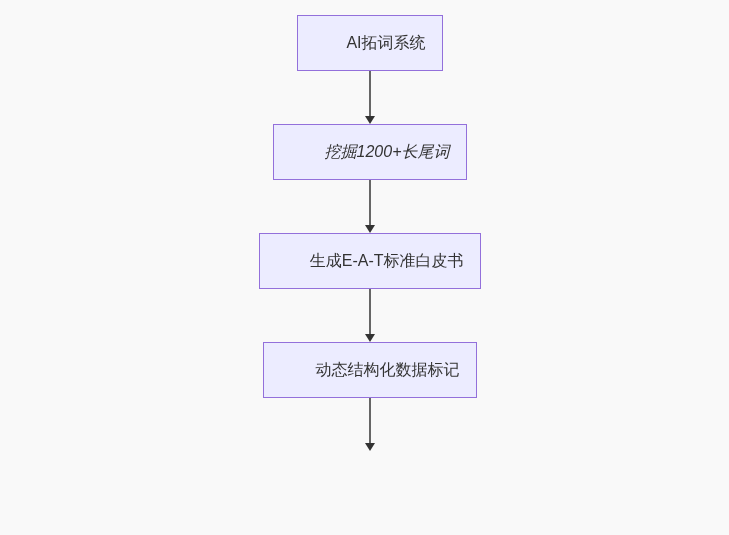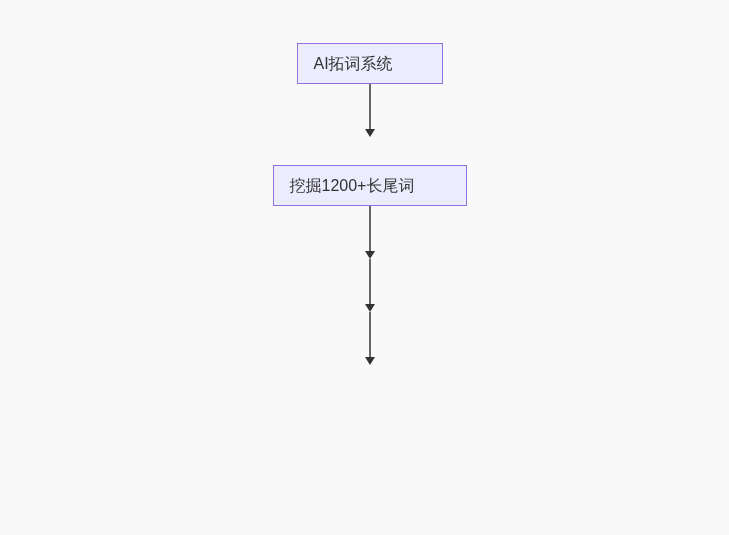--- a/index.html
+++ b/index.html
@@ -25,36 +25,35 @@
   .flowchart {
     width: 729px;
     height: 535px;
     padding-top: 15px;
     display: flex;
     flex-direction: column;
     align-items: center;
     transform: translateX(5px);
   }
   .flow-node {
-    height: 41px;
+    height: 56px;
     padding: 0 16px;
     display: flex;
     align-items: center;
-    justify-content: flex-start;
+    justify-content: flex-end;
     background: var(--node-fill);
     border: 1px solid var(--node-border);
     color: var(--node-text);
     font-size: 16px;
     line-height: 1.2;
     white-space: nowrap;
     text-align: center;
-    margin-top: 28px;
   }
   .flow-node.n1 { min-width: 146px; }
-  .flow-node.n2 { min-width: 194px; }
+  .flow-node.n2 { min-width: 194px; font-style: italic; }
   .flow-node.n3 { min-width: 222px; }
   .flow-node.n4 { min-width: 214px; }
   .flow-node.n5 { min-width: 239px; }
   .flow-edge {
     height: 53px;
     width: 12px;
     position: relative;
     display: flex;
     justify-content: center;
   }
@@ -91,26 +90,32 @@
 
   <div class="flow-node n2">
     <span>挖掘1200+长尾词</span>
   </div>
 
   <div class="flow-edge">
     <div class="shaft"></div>
     <div class="head"></div>
   </div>
 
+  <div class="flow-node n3">
+    <span>生成E-A-T标准白皮书</span>
+  </div>
 
   <div class="flow-edge">
     <div class="shaft"></div>
     <div class="head"></div>
   </div>
 
+  <div class="flow-node n4">
+    <span>动态结构化数据标记</span>
+  </div>
 
   <div class="flow-edge">
     <div class="shaft"></div>
     <div class="head"></div>
   </div>
 
 
 </div>
 
 </body></html>

